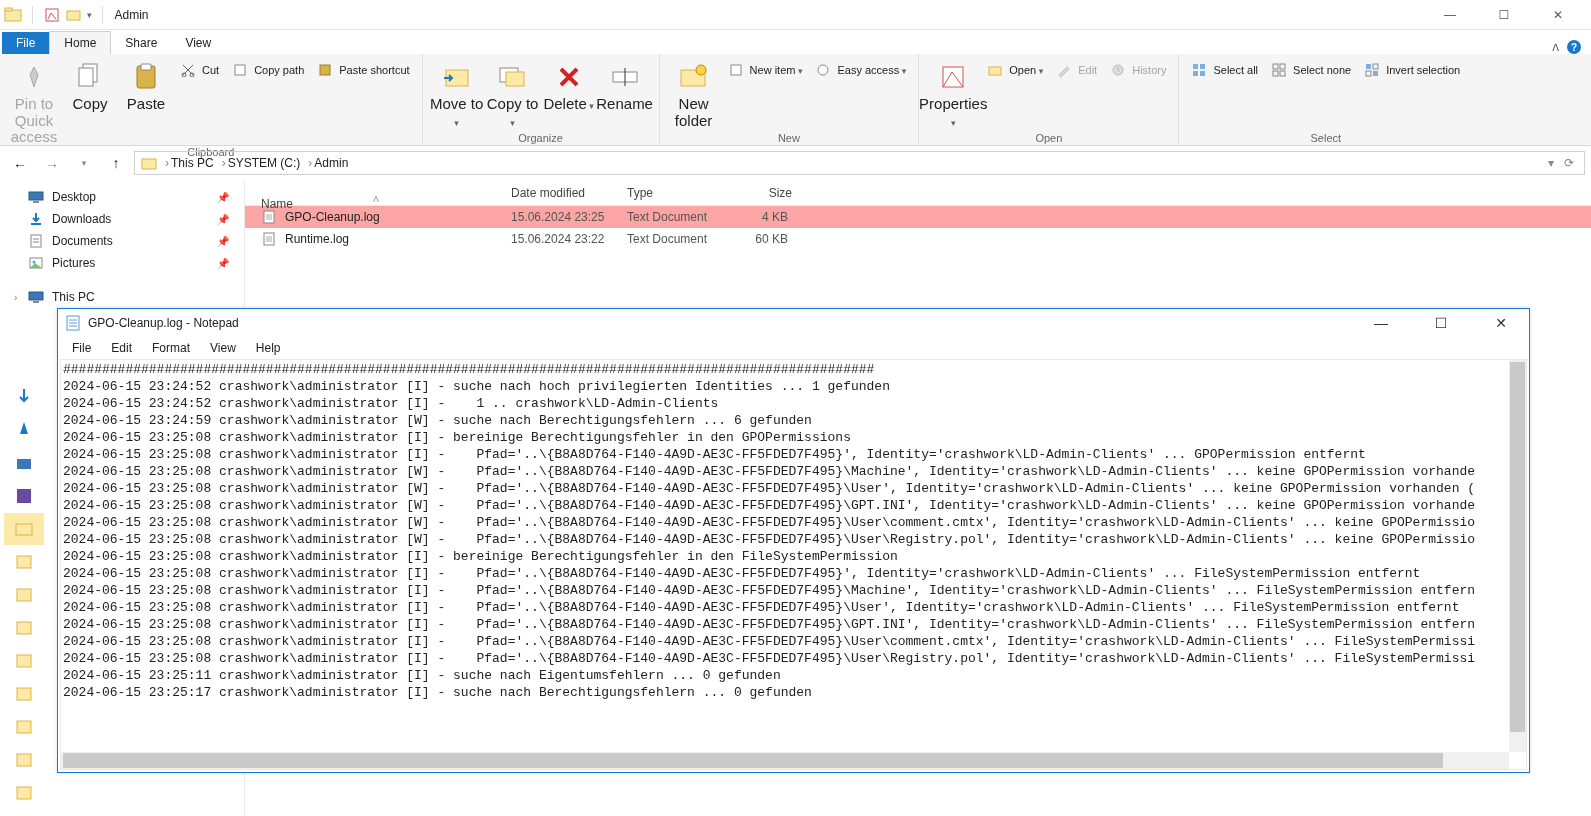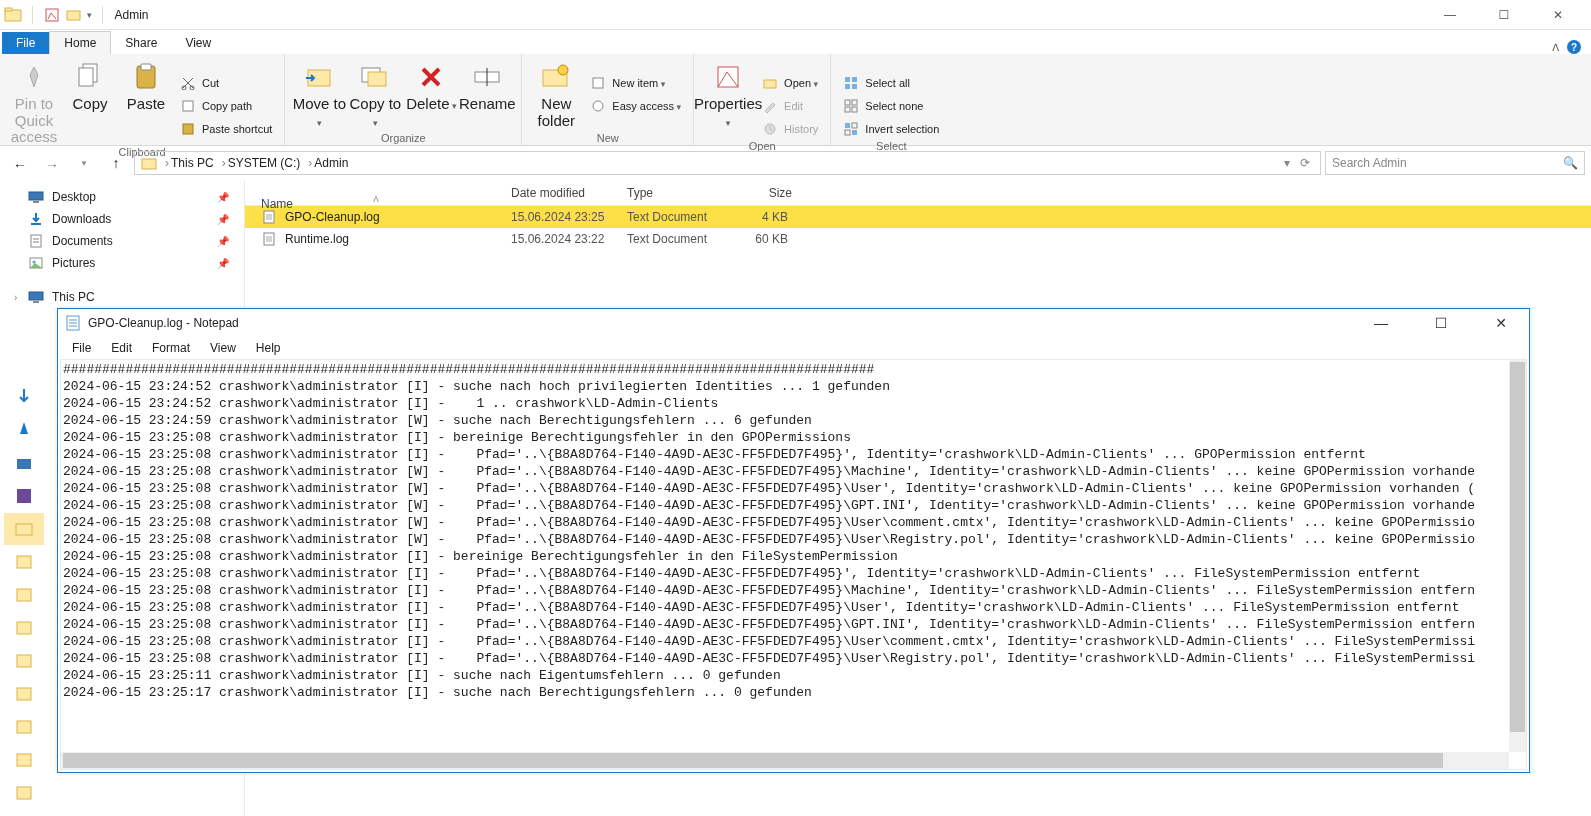--- a/index.html
+++ b/index.html
@@ -28,21 +28,21 @@
 
   
   .ribbon { height:92px; background:#f5f5f5; border-bottom:1px solid #d8d8d8; display:flex; }
   .rgroup { border-right:1px solid #e0e0e0; padding:2px 6px 0 6px; display:flex; flex-direction:column; }
   .rgroup .body { flex:1; display:flex; align-items:flex-start; }
   .rgroup .caption { text-align:center; font-size:11px; color:#666; padding-bottom:1px;}
   .bigbtn { width:56px; display:flex; flex-direction:column; align-items:center; gap:2px; padding-top:4px;}
   .bigbtn .ico { width:34px; height:34px; display:flex; align-items:center; justify-content:center;}
   .bigbtn .lbl { font-size:15px; text-align:center; line-height:1.1; }
   .bigbtn .drop::after{ content:" ▾"; font-size:9px; color:#666;}
-  .smallstack { display:flex; flex-direction:column; gap:1px; padding-top:3px;margin-top:13px;}
+  .smallstack { display:flex; gap:1px; padding-top:3px;}
   .smallbtn { display:flex; align-items:center; gap:6px; padding:0 6px; height:22px; font-size:11px;}
   .smallbtn .ico { width:16px; height:16px; display:flex; align-items:center; justify-content:center;}
   .smallbtn .drop::after{ content:" ▾"; font-size:9px; color:#666;}
   .disabled { color:#a5a5a5; }
   .smallbtn.disabled svg * { stroke:#bbb!important; fill:#ddd!important; }
 
   
   .addressbar { height:34px; display:flex; align-items:center; padding:4px 6px; gap:4px; }
   .nav-arrow { width:28px; height:24px; display:flex; align-items:center; justify-content:center; color:#888; font-size:14px;}
   .nav-arrow.enabled { color:#222;}
@@ -72,21 +72,21 @@
   
   .filelist { flex:1; }
   .fl-header { display:flex; height:26px; align-items:center; border-bottom:1px solid #eaeaea; background:#fff; font-size:12px; color:#444; padding-left:6px;}
   .fl-header .col { padding:0 10px; position:relative;}
   .fl-header .sort-ind { position:absolute; left:50%; top:-2px; transform:translateX(-50%); font-size:8px; color:#888;}
   .col-name { width:250px;margin-top:23px; }
   .col-date { width:116px; }
   .col-type { width:115px; }
   .col-size { width:70px; text-align:right; padding-right:14px;}
   .fl-row { display:flex; height:22px; align-items:center; padding-left:6px; font-size:12px;}
-  .fl-row.selected { background:#fde047; }
+  .fl-row.selected { background:#fca5a5; }
   .fl-row .cell { padding:0 10px; white-space:nowrap; overflow:hidden; text-overflow:ellipsis;}
   .fl-row .cn { width:250px; display:flex; align-items:center; gap:8px;}
   .fl-row .cd { width:116px; color:#555;}
   .fl-row .ct { width:115px; color:#555;}
   .fl-row .cs { width:70px; text-align:right; color:#555; padding-right:14px;}
   .fileico { width:16px; height:16px; display:flex; align-items:center; justify-content:center;}
 
   
   .notepad { position:absolute; left:57px; top:308px; width:1473px; height:465px; background:#fff; border:1px solid #1979ca; box-shadow:0 0 4px rgba(0,0,0,.15); display:flex; flex-direction:column;}
   .np-title { height:28px; display:flex; align-items:center; padding:0 8px; }
@@ -390,24 +390,20 @@
         <span>SYSTEM (C:)</span>
         <span class="chev">›</span>
       </span>
     <span class="crumb">
         <span>Admin</span>
       </span>
     <span class="spacer"></span>
     <span class="endbtn">▾</span>
     <span class="endbtn">⟳</span>
   </div>
-  <div class="searchbox">
-    <span class="ph">Search Admin</span>
-    <span>🔍</span>
-  </div>
 </div>
 
 <div class="main">
 
   <div class="navpane">
     <div id="navitems">
         <div class="navitem sub">
           <span class="ico">
             <svg width="16" height="16">
               <rect x="1" y="3" width="14" height="8" fill="#3b78b5" stroke="#245a8f"></rect>

